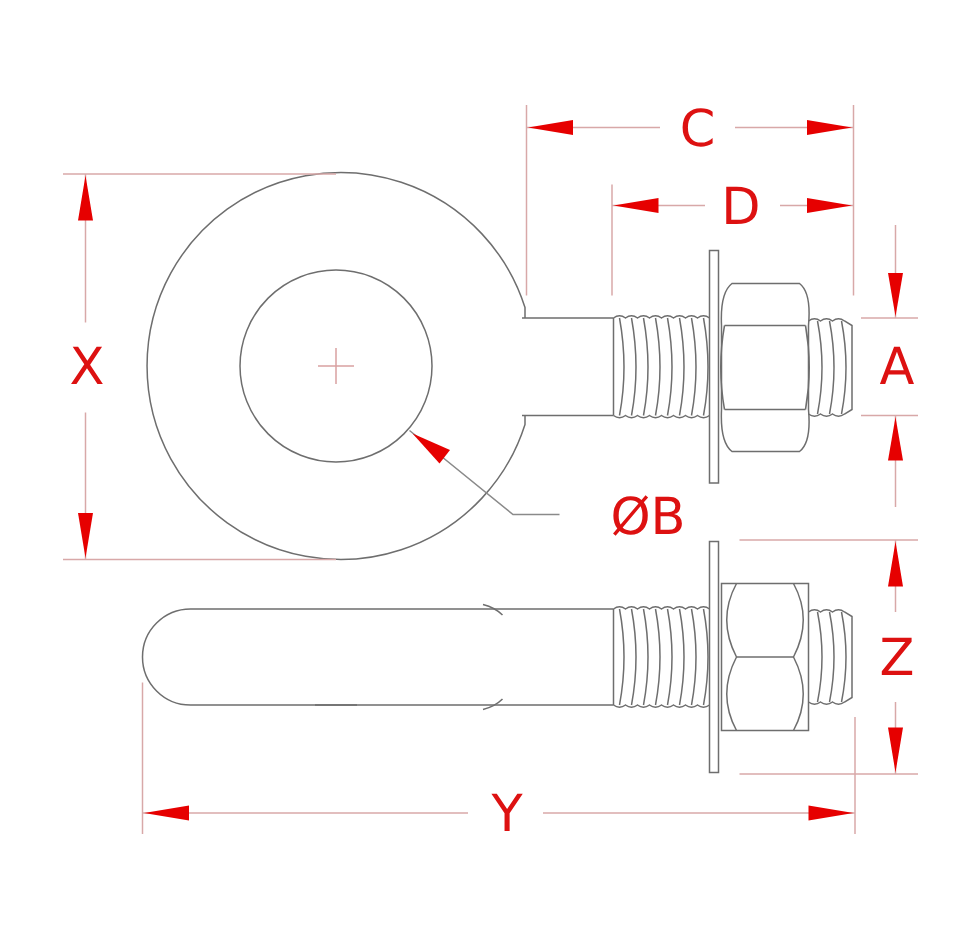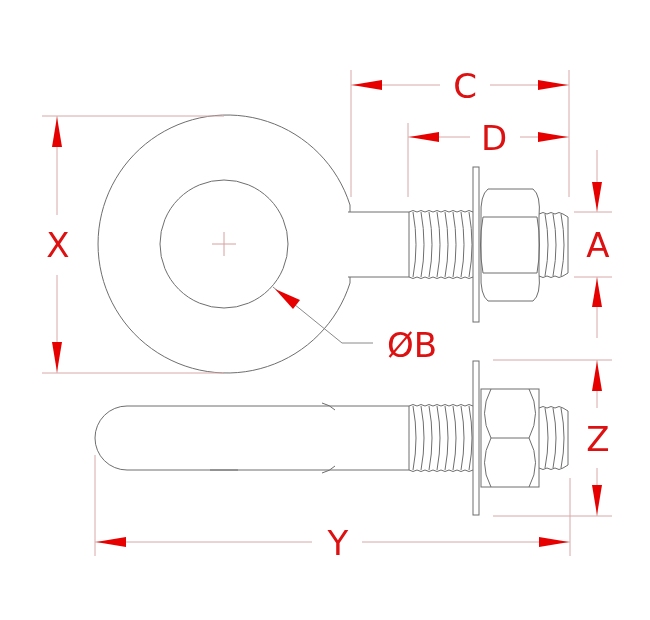--- a/index.html
+++ b/index.html
@@ -145,15 +145,15 @@
     <line class="dim" x1="362" y1="542" x2="570" y2="542"></line>
     <polygon class="arrow" points="96,542 126,537 126,547"></polygon>
     <polygon class="arrow" points="569,542 539,537 539,547"></polygon>
   </g>
 </svg>
 
 <div class="lbl" style="left:465px; top:86px;">C</div>
 <div class="lbl" style="left:494px; top:138px;">D</div>
 <div class="lbl" style="left:58px; top:245px;">X</div>
 <div class="lbl" style="left:598px; top:245px;">A</div>
-<div class="lbl" style="left:412px; top:345px;">ØB</div>
+<div class="lbl" style="left:432px; top:345px;">ØB</div>
 <div class="lbl" style="left:598px; top:439px;">Z</div>
 <div class="lbl" style="left:338px; top:543px;">Y</div>
 
 </body></html>

